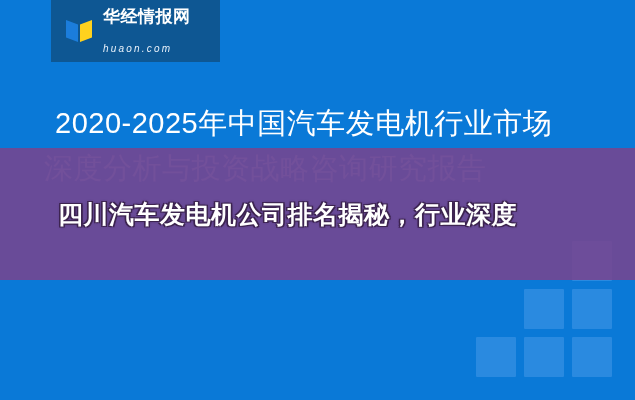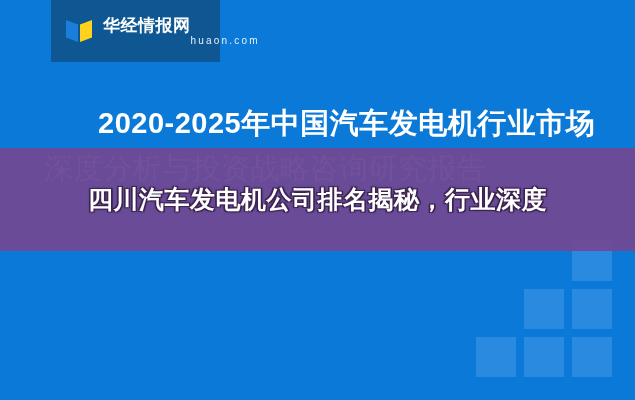--- a/index.html
+++ b/index.html
@@ -55,50 +55,51 @@
   }
   .logo-mark {
     width: 30px;
     height: 30px;
     flex: 0 0 30px;
     margin-right: 9px;
     display: block;
   }
   .logo-text {
     display: flex;
+    flex-direction: column;
     justify-content: center;
     line-height: 1;
   }
   .logo-cn {
     color: #ffffff;
     font-size: 17px;
     font-weight: bold;
     letter-spacing: 0.5px;
     white-space: nowrap;
   }
   .logo-en {
     color: #e8f1fa;
     font-size: 10px;
     letter-spacing: 2.2px;
     margin-top: 19px;
     white-space: nowrap;
+    font-style: italic;
   }
 
   
   .report-title {
     position: absolute;
     left: 55px;
     top: 105px;
     color: #ffffff;
     font-size: 29px;
-    font-weight: bold;
+    font-weight: normal;
     letter-spacing: 0.5px;
     white-space: nowrap;
     line-height: 1.25;
-    margin-left: 43px;
   }
 
   
   .report-subtitle {
     position: absolute;
     left: 44px;
     top: 150px;
     color: rgba(255, 255, 255, 0.30);
     font-size: 29px;
     font-weight: normal;
@@ -106,25 +107,24 @@
     white-space: nowrap;
     line-height: 1.25;
   }
 
   
   .overlay-band {
     position: absolute;
     left: 0;
     top: 148px;
     width: 635px;
-    height: 103px;
+    height: 132px;
     background: rgba(118, 68, 143, 0.88);
     display: flex;
     align-items: center;
-    justify-content: center;
   }
   .overlay-text {
     width: 575px;
     text-align: center;
     color: #ffffff;
     font-size: 25px;
     font-weight: bold;
     line-height: 1.38;
     letter-spacing: 0.5px;
     text-shadow:

